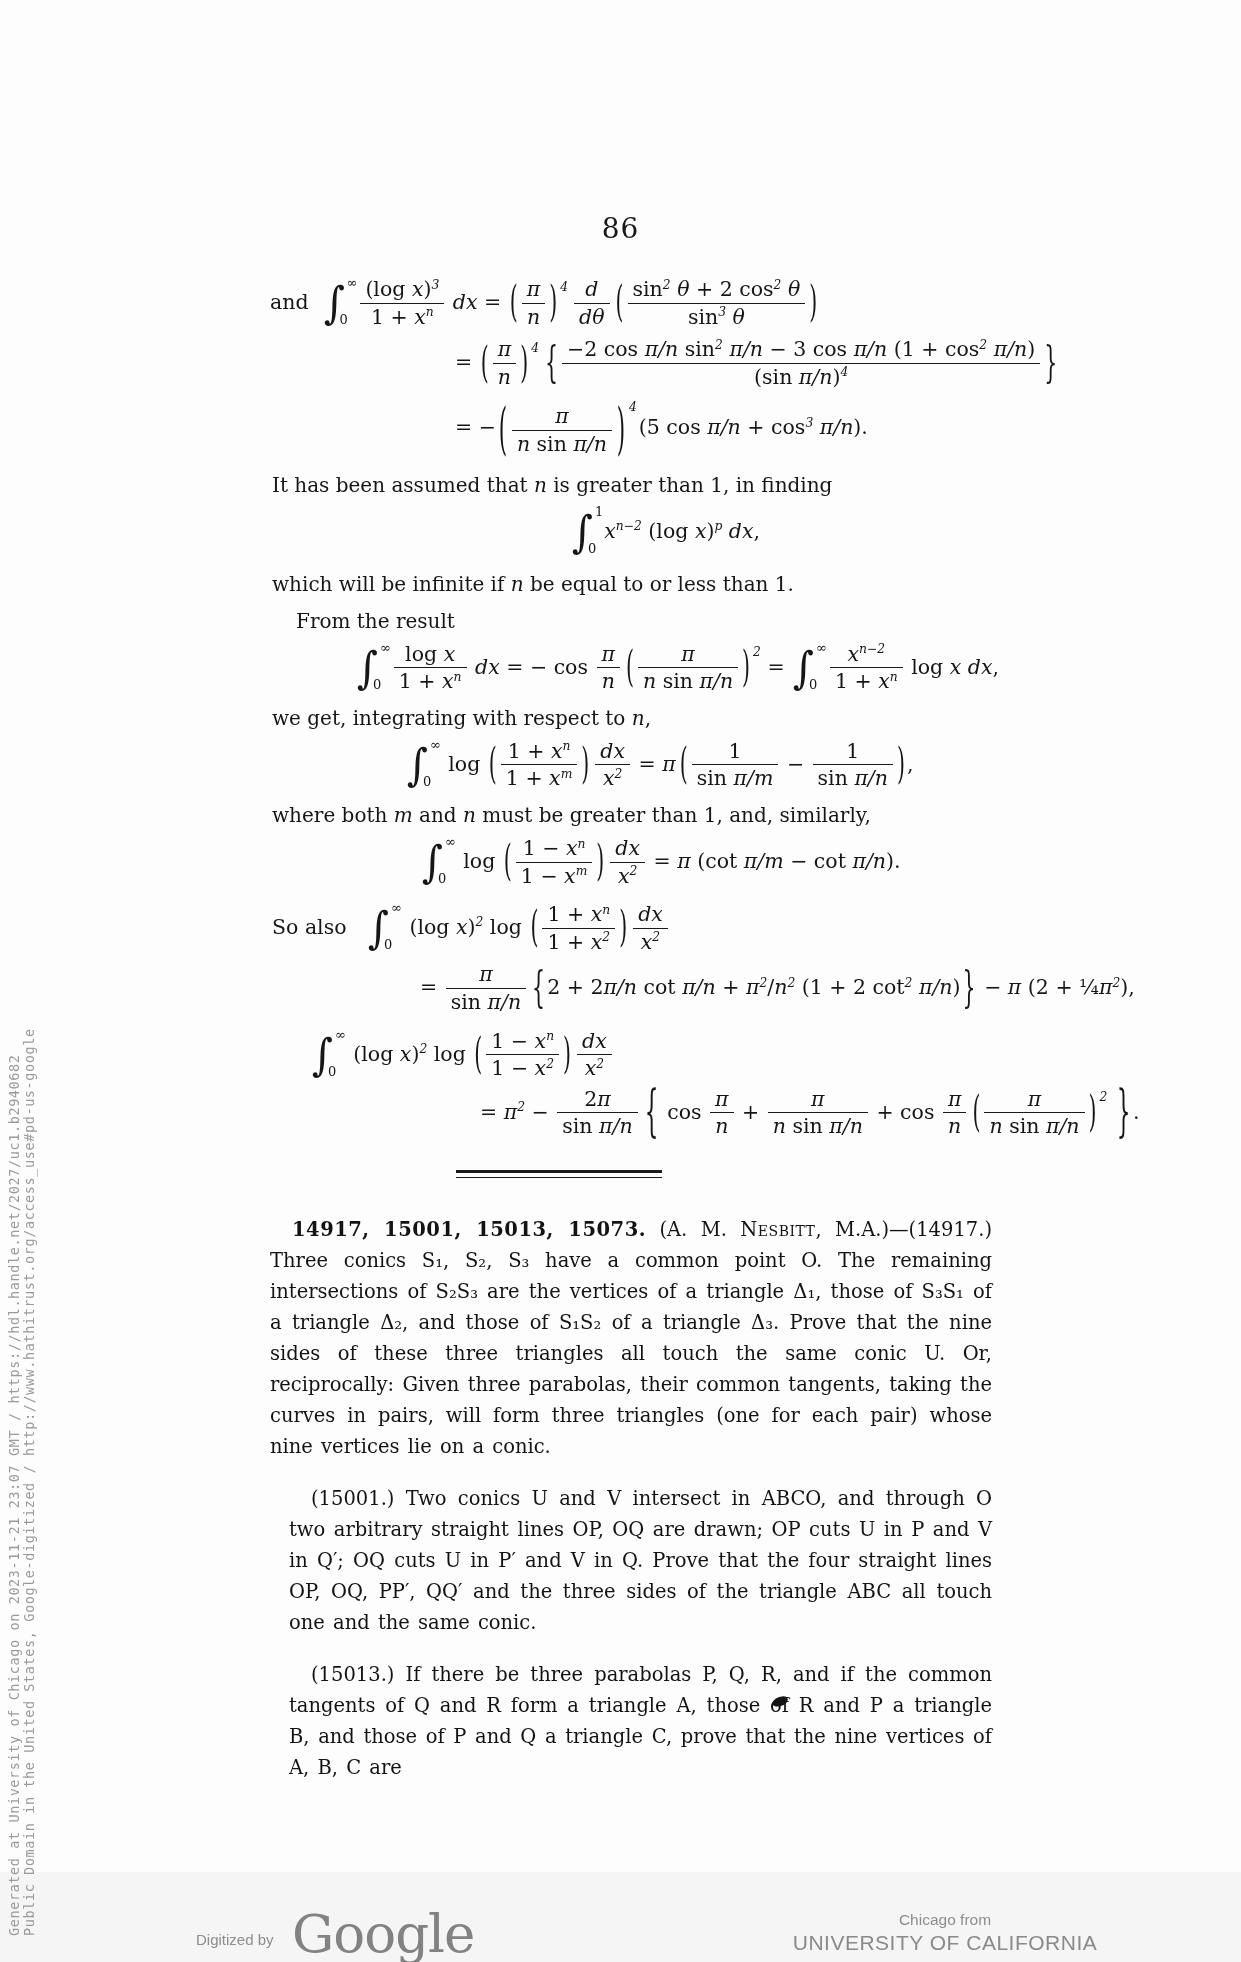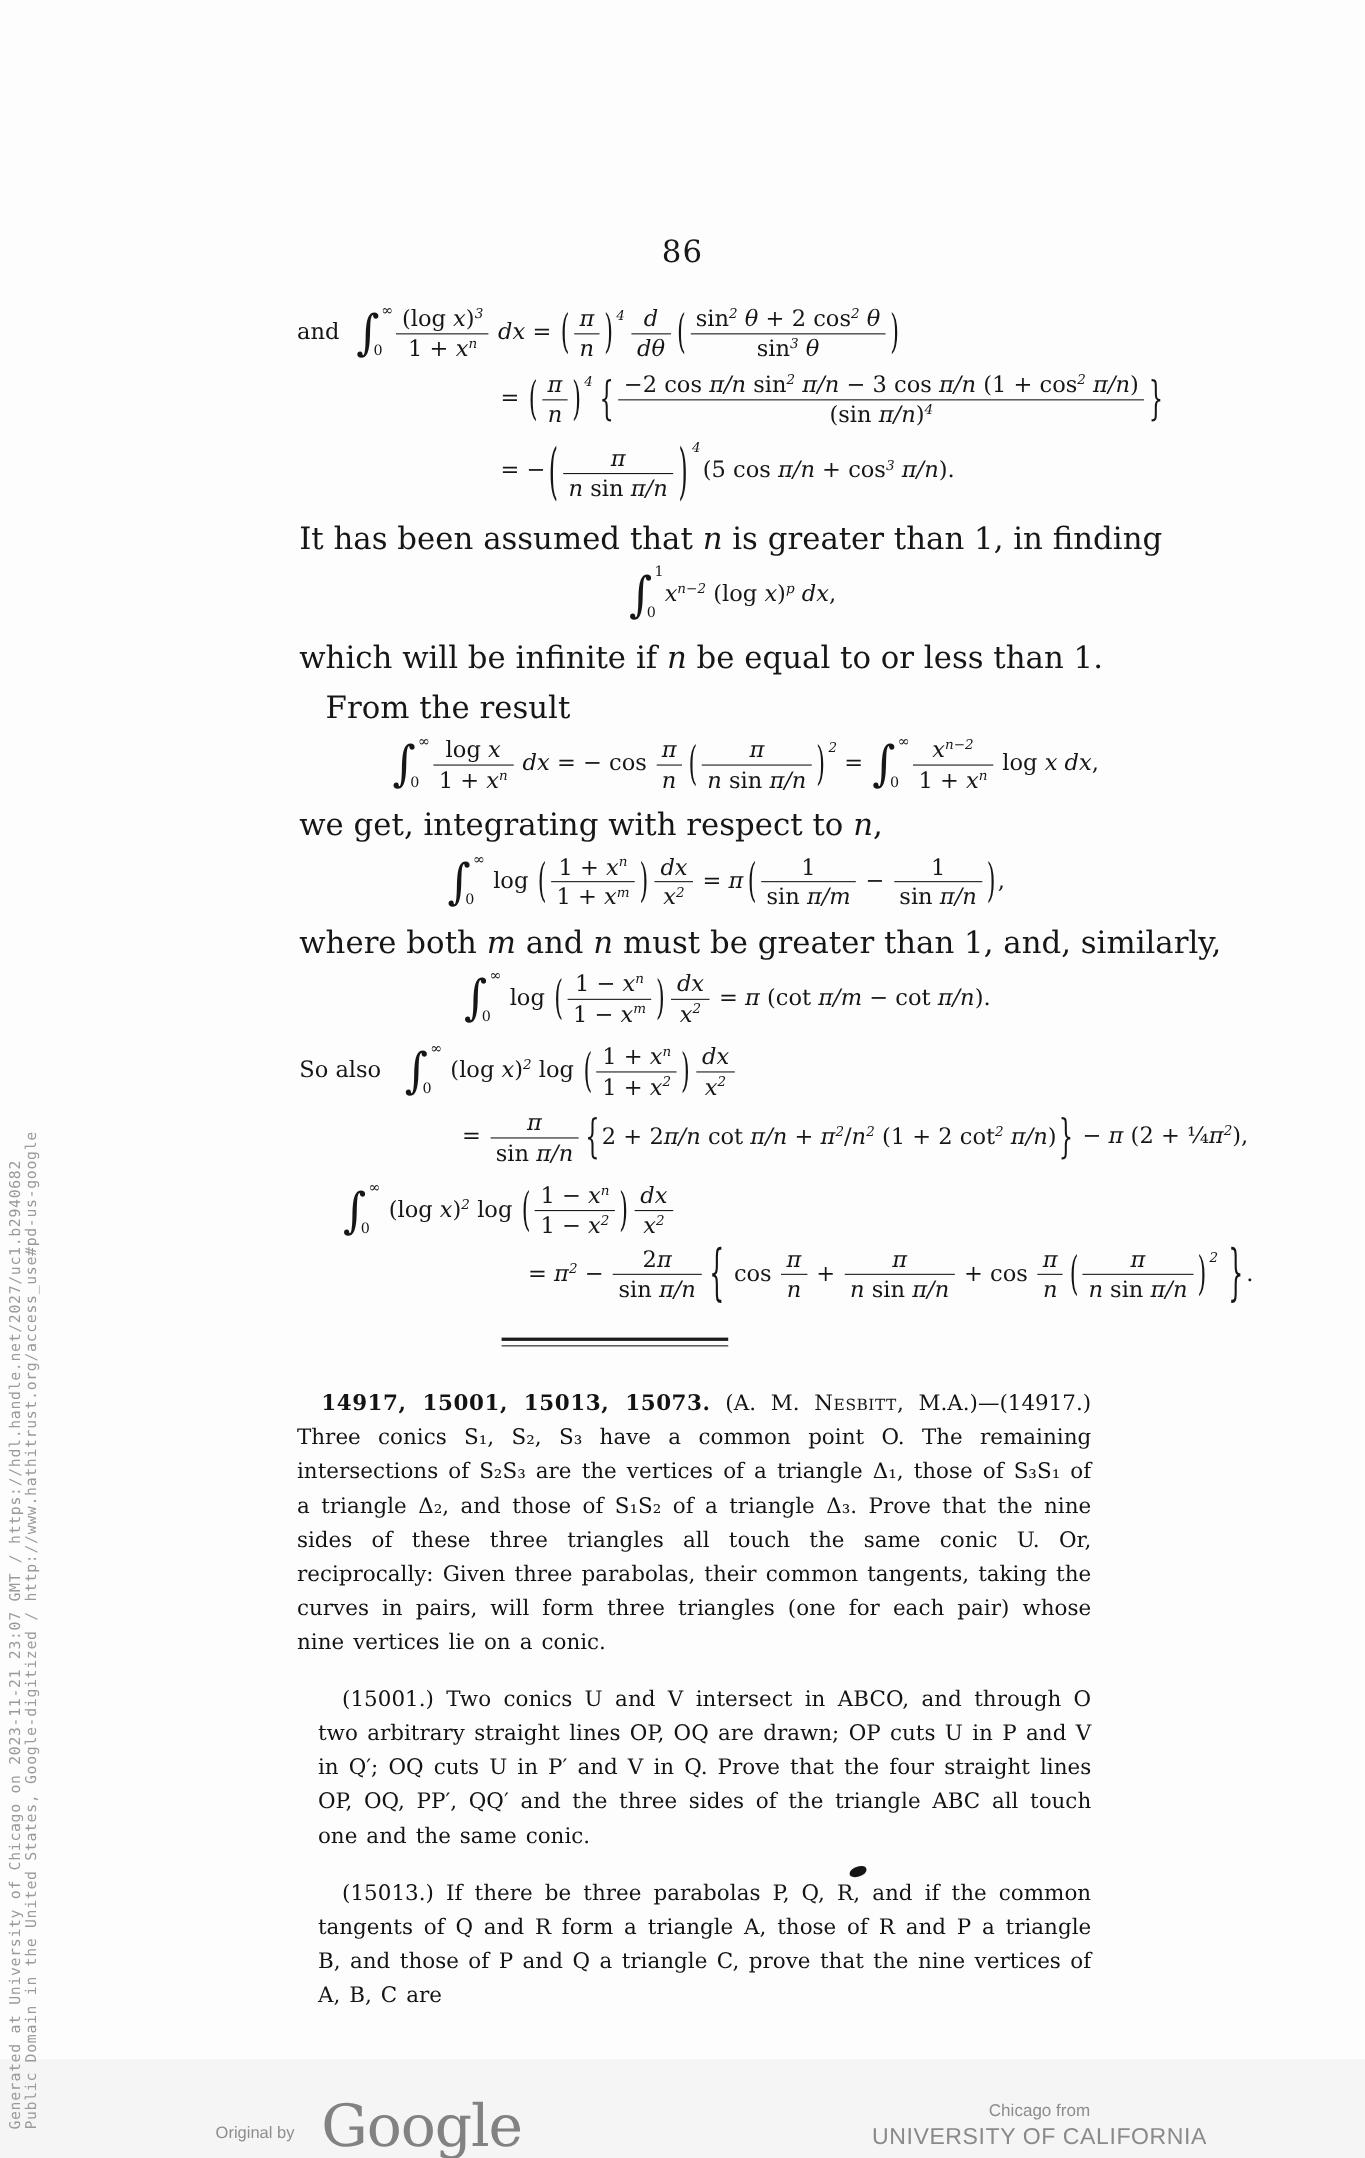--- a/index.html
+++ b/index.html
@@ -15,21 +15,21 @@
     font-family:"DejaVu Sans Mono",monospace;font-size:13.5px;line-height:15px;
     letter-spacing:.6px;color:#9a9a9a;white-space:nowrap;
   }
   
   .pageno{position:absolute;top:212px;left:0;width:1241px;text-align:center;
     font-size:28px;letter-spacing:1px;color:#181818;}
   
   .content{position:absolute;left:270px;top:276px;width:728px;}
   
   .mline{font-size:20.5px;line-height:1.15;color:#161616;white-space:nowrap;}
-  .mline.prose{font-size:28px;white-space:normal;}
+  .mline.prose{font-size:20px;white-space:normal;}
   .rm{white-space:pre;}
   .it{white-space:pre;font-style:italic;}
   .ssup{display:inline-block;font-size:.6em;font-style:italic;vertical-align:.6em;}
   .gap{display:inline-block;}
   .frac{display:inline-block;vertical-align:middle;text-align:center;margin:0 2px;}
   .fnum,.fden{display:block;padding:1px 5px;line-height:1.2;}
   .fden{border-top:1.6px solid #1a1a1a;}
   .intg{display:inline-flex;vertical-align:middle;align-items:stretch;margin:0 3px 0 1px;height:54px;}
   .isign{font-size:44px;line-height:54px;transform:scaleX(.92);}
   .ilims{display:flex;flex-direction:column;justify-content:space-between;
@@ -151,16 +151,16 @@
     <p>
       <span class="phnum">14917, 15001, 15013, 15073.</span><span>  (A. M. </span><span class="sc">Nesbitt</span><span>, M.A.)—(14917.)  </span><span>Three conics S₁, S₂, S₃ have a common point O.  The remaining intersections of S₂S₃ are the vertices of a triangle Δ₁, those of S₃S₁ of a triangle Δ₂, and those of S₁S₂ of a triangle Δ₃.  Prove that the nine sides of these three triangles all touch the same conic U.  Or, reciprocally: Given three parabolas, their common tangents, taking the curves in pairs, will form three triangles (one for each pair) whose nine vertices lie on a conic.</span>
     </p>
     <p>(15001.)  Two conics U and V intersect in ABCO, and through O two arbitrary straight lines OP, OQ are drawn; OP cuts U in P and V in Q′; OQ cuts U in P′ and V in Q.  Prove that the four straight lines OP, OQ, PP′, QQ′ and the three sides of the triangle ABC all touch one and the same conic.</p>
     <p>(15013.)  If there be three parabolas P, Q, R, and if the common tangents of Q and R form a triangle A, those of R and P a triangle B, and those of P and Q a triangle C, prove that the nine vertices of A, B, C are</p>
   </div>
 </div>
 
 <div class="ink"></div>
 
-<span class="digitized">Original by</span>
+<span class="digitized">Digitized by</span>
 <span class="glogo">Google</span>
 <div class="origfrom">Chicago from</div>
 <div class="institution">UNIVERSITY OF CALIFORNIA</div>
 
 </body></html>

